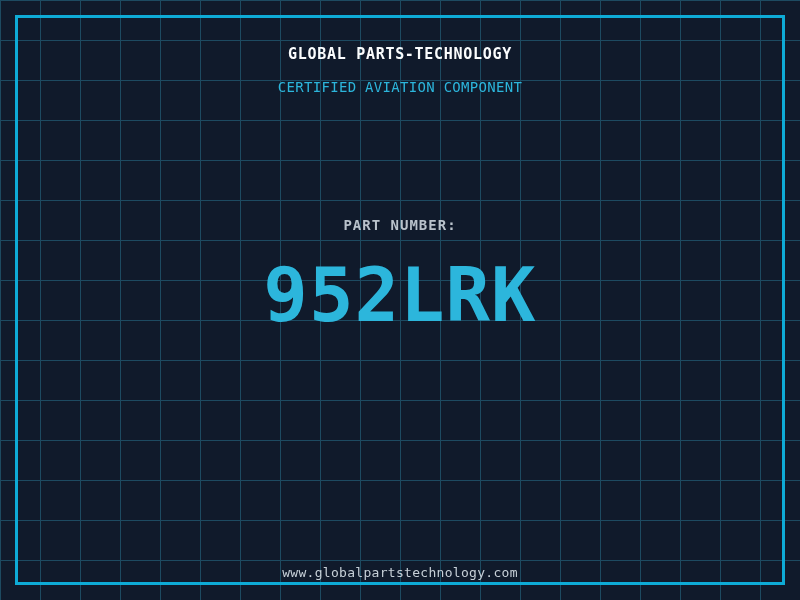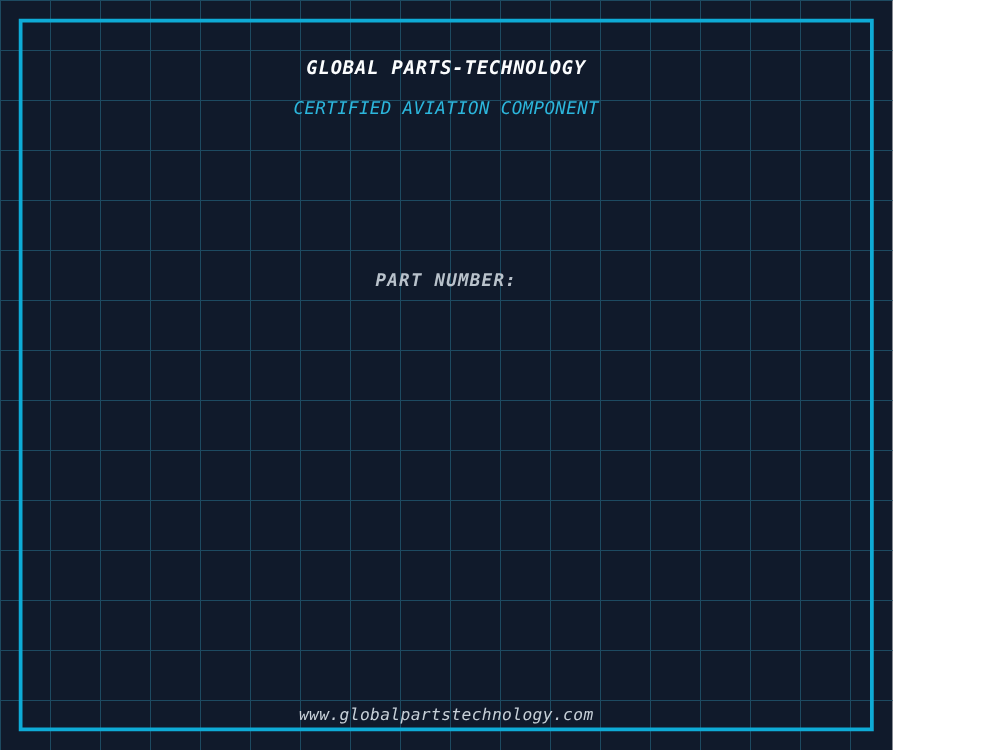--- a/index.html
+++ b/index.html
@@ -14,29 +14,28 @@
   }
   * { margin: 0; padding: 0; box-sizing: border-box; }
   html, body {
     width: 800px;
     height: 600px;
     overflow: hidden;
     font-family: "DejaVu Sans Mono", "Liberation Mono", monospace;
   }
   .canvas {
     position: relative;
-    width: 714px;
+    width: 800px;
     height: 600px;
     background-color: var(--background);
     background-image:
       linear-gradient(to right, var(--grid-line) 1px, transparent 1px),
       linear-gradient(to bottom, var(--grid-line) 1px, transparent 1px);
     background-size: 40px 40px;
     background-position: 0 0;
-    font-style: italic;
   }
   .frame {
     position: absolute;
     left: 15px;
     top: 15px;
     right: 15px;
     bottom: 15px;
     border: 3px solid var(--frame);
   }
   .text-line {
@@ -87,15 +86,16 @@
 
 <div class="canvas">
   <div class="frame"></div>
 
   <div class="text-line brand-title">GLOBAL PARTS-TECHNOLOGY</div>
 
   <div class="text-line brand-subtitle">CERTIFIED AVIATION COMPONENT</div>
 
   <div class="text-line part-label">PART NUMBER:</div>
 
+  <div class="text-line part-number">952LRK</div>
 
   <div class="text-line website">www.globalpartstechnology.com</div>
 </div>
 
 </body></html>

